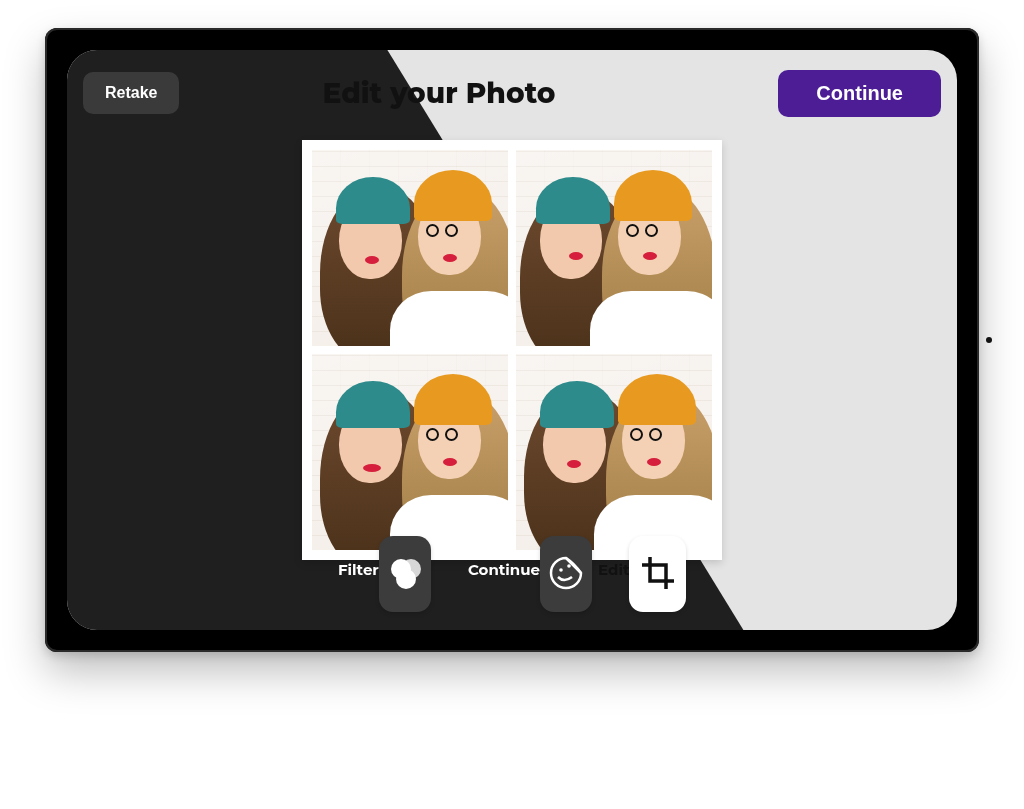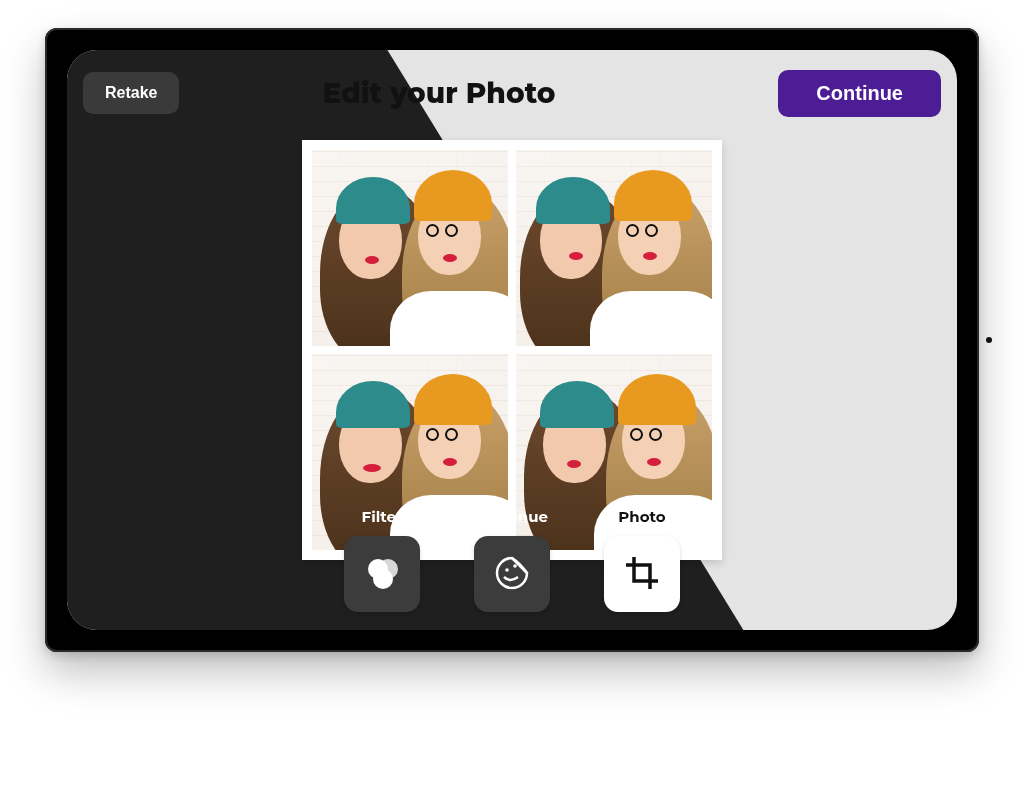--- a/index.html
+++ b/index.html
@@ -165,21 +165,20 @@
     right: 0;
     bottom: 18px;
     display: flex;
     justify-content: center;
     gap: 42px;
   }
 
   .tool {
     width: 88px;
     display: flex;
-    flex-direction: column;
     align-items: center;
   }
 
   .tool-label {
     font-size: 15px;
     font-weight: 700;
     margin-bottom: 10px;
   }
   .tool-label.dark-area { color: #fff; }
   .tool-label.light-area { color: #111; }
@@ -302,21 +301,21 @@
               <circle cx="15" cy="17" r="1.8" fill="#fff" stroke="none"></circle>
               <circle cx="23" cy="13" r="1.8" fill="#fff" stroke="none"></circle>
               <path d="M12 24 Q18 30 26 24"></path>
             </svg>
           </span>
         </button>
       </div>
 
 
       <div class="tool">
-        <div class="tool-label light-area">Photo</div>
+        <div class="tool-label light-area">Edit</div>
         <button class="tool-btn light">
           <span>
             <svg viewBox="0 0 40 40" fill="none" stroke="#111" stroke-width="3.5">
               <path d="M12 4 L12 28 L36 28"></path>
               <path d="M4 12 L28 12 L28 36"></path>
             </svg>
           </span>
         </button>
       </div>
 

